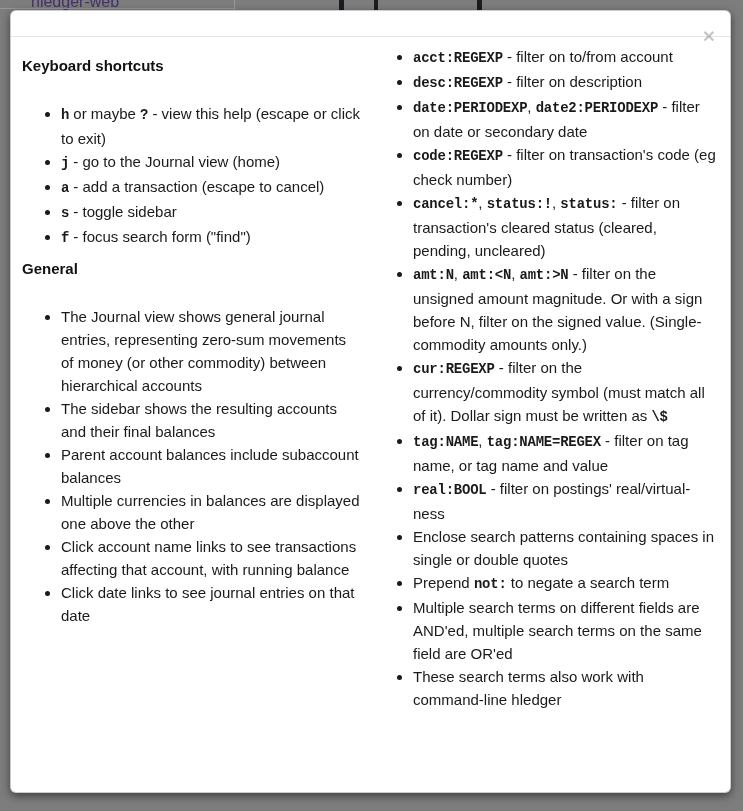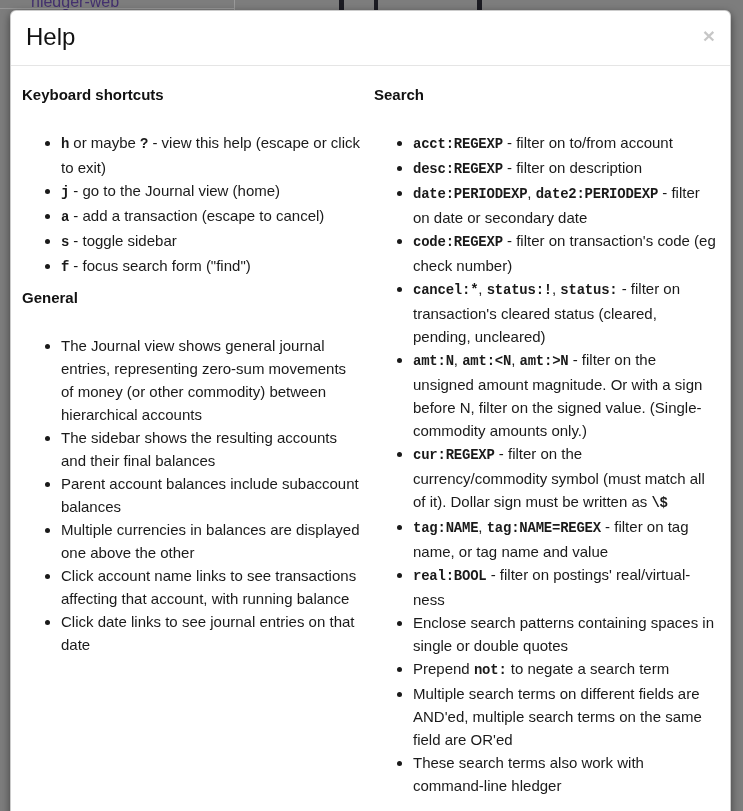--- a/index.html
+++ b/index.html
@@ -131,21 +131,20 @@
   <a class="bg-brand" href="#">hledger-web</a>
   <div class="bg-nav-border"></div>
   <div class="bg-vline"></div>
   <div class="bg-heading-fragment frag-1"></div>
   <div class="bg-heading-fragment frag-2"></div>
   <div class="bg-heading-fragment frag-3"></div>
 </div>
 
 <div class="modal">
   <div class="modal-header">
-    <h3 class="modal-title">Help</h3>
     <button class="close-btn">×</button>
   </div>
   <div class="modal-body">
     <div class="help-col left">
         <h4>Keyboard shortcuts</h4>
         <ul>
           <li><code>h</code><span> or maybe </span><code>?</code><span> - view this help (escape or click to exit)</span></li>
           <li><code>j</code><span> - go to the Journal view (home)</span></li>
           <li><code>a</code><span> - add a transaction (escape to cancel)</span></li>
           <li><code>s</code><span> - toggle sidebar</span></li>
@@ -155,21 +154,20 @@
         <ul>
           <li><span>The Journal view shows general journal entries, representing zero-sum movements of money (or other commodity) between hierarchical accounts</span></li>
           <li><span>The sidebar shows the resulting accounts and their final balances</span></li>
           <li><span>Parent account balances include subaccount balances</span></li>
           <li><span>Multiple currencies in balances are displayed one above the other</span></li>
           <li><span>Click account name links to see transactions affecting that account, with running balance</span></li>
           <li><span>Click date links to see journal entries on that date</span></li>
         </ul>
       </div>
     <div class="help-col right">
-        <h4>Search</h4>
         <ul>
           <li><code>acct:REGEXP</code><span> - filter on to/from account</span></li>
           <li><code>desc:REGEXP</code><span> - filter on description</span></li>
           <li><code>date:PERIODEXP</code><span>, </span><code>date2:PERIODEXP</code><span> - filter on date or secondary date</span></li>
           <li><code>code:REGEXP</code><span> - filter on transaction's code (eg check number)</span></li>
           <li><code>cancel:*</code><span>, </span><code>status:!</code><span>, </span><code>status:</code><span> - filter on transaction's cleared status (cleared, pending, uncleared)</span></li>
           <li><code>amt:N</code><span>, </span><code>amt:&lt;N</code><span>, </span><code>amt:&gt;N</code><span> - filter on the unsigned amount magnitude. Or with a sign before N, filter on the signed value. (Single-commodity amounts only.)</span></li>
           <li><code>cur:REGEXP</code><span> - filter on the currency/commodity symbol (must match all of it). Dollar sign must be written as </span><code>\$</code></li>
           <li><code>tag:NAME</code><span>, </span><code>tag:NAME=REGEX</code><span> - filter on tag name, or tag name and value</span></li>
           <li><code>real:BOOL</code><span> - filter on postings' real/virtual-ness</span></li>

